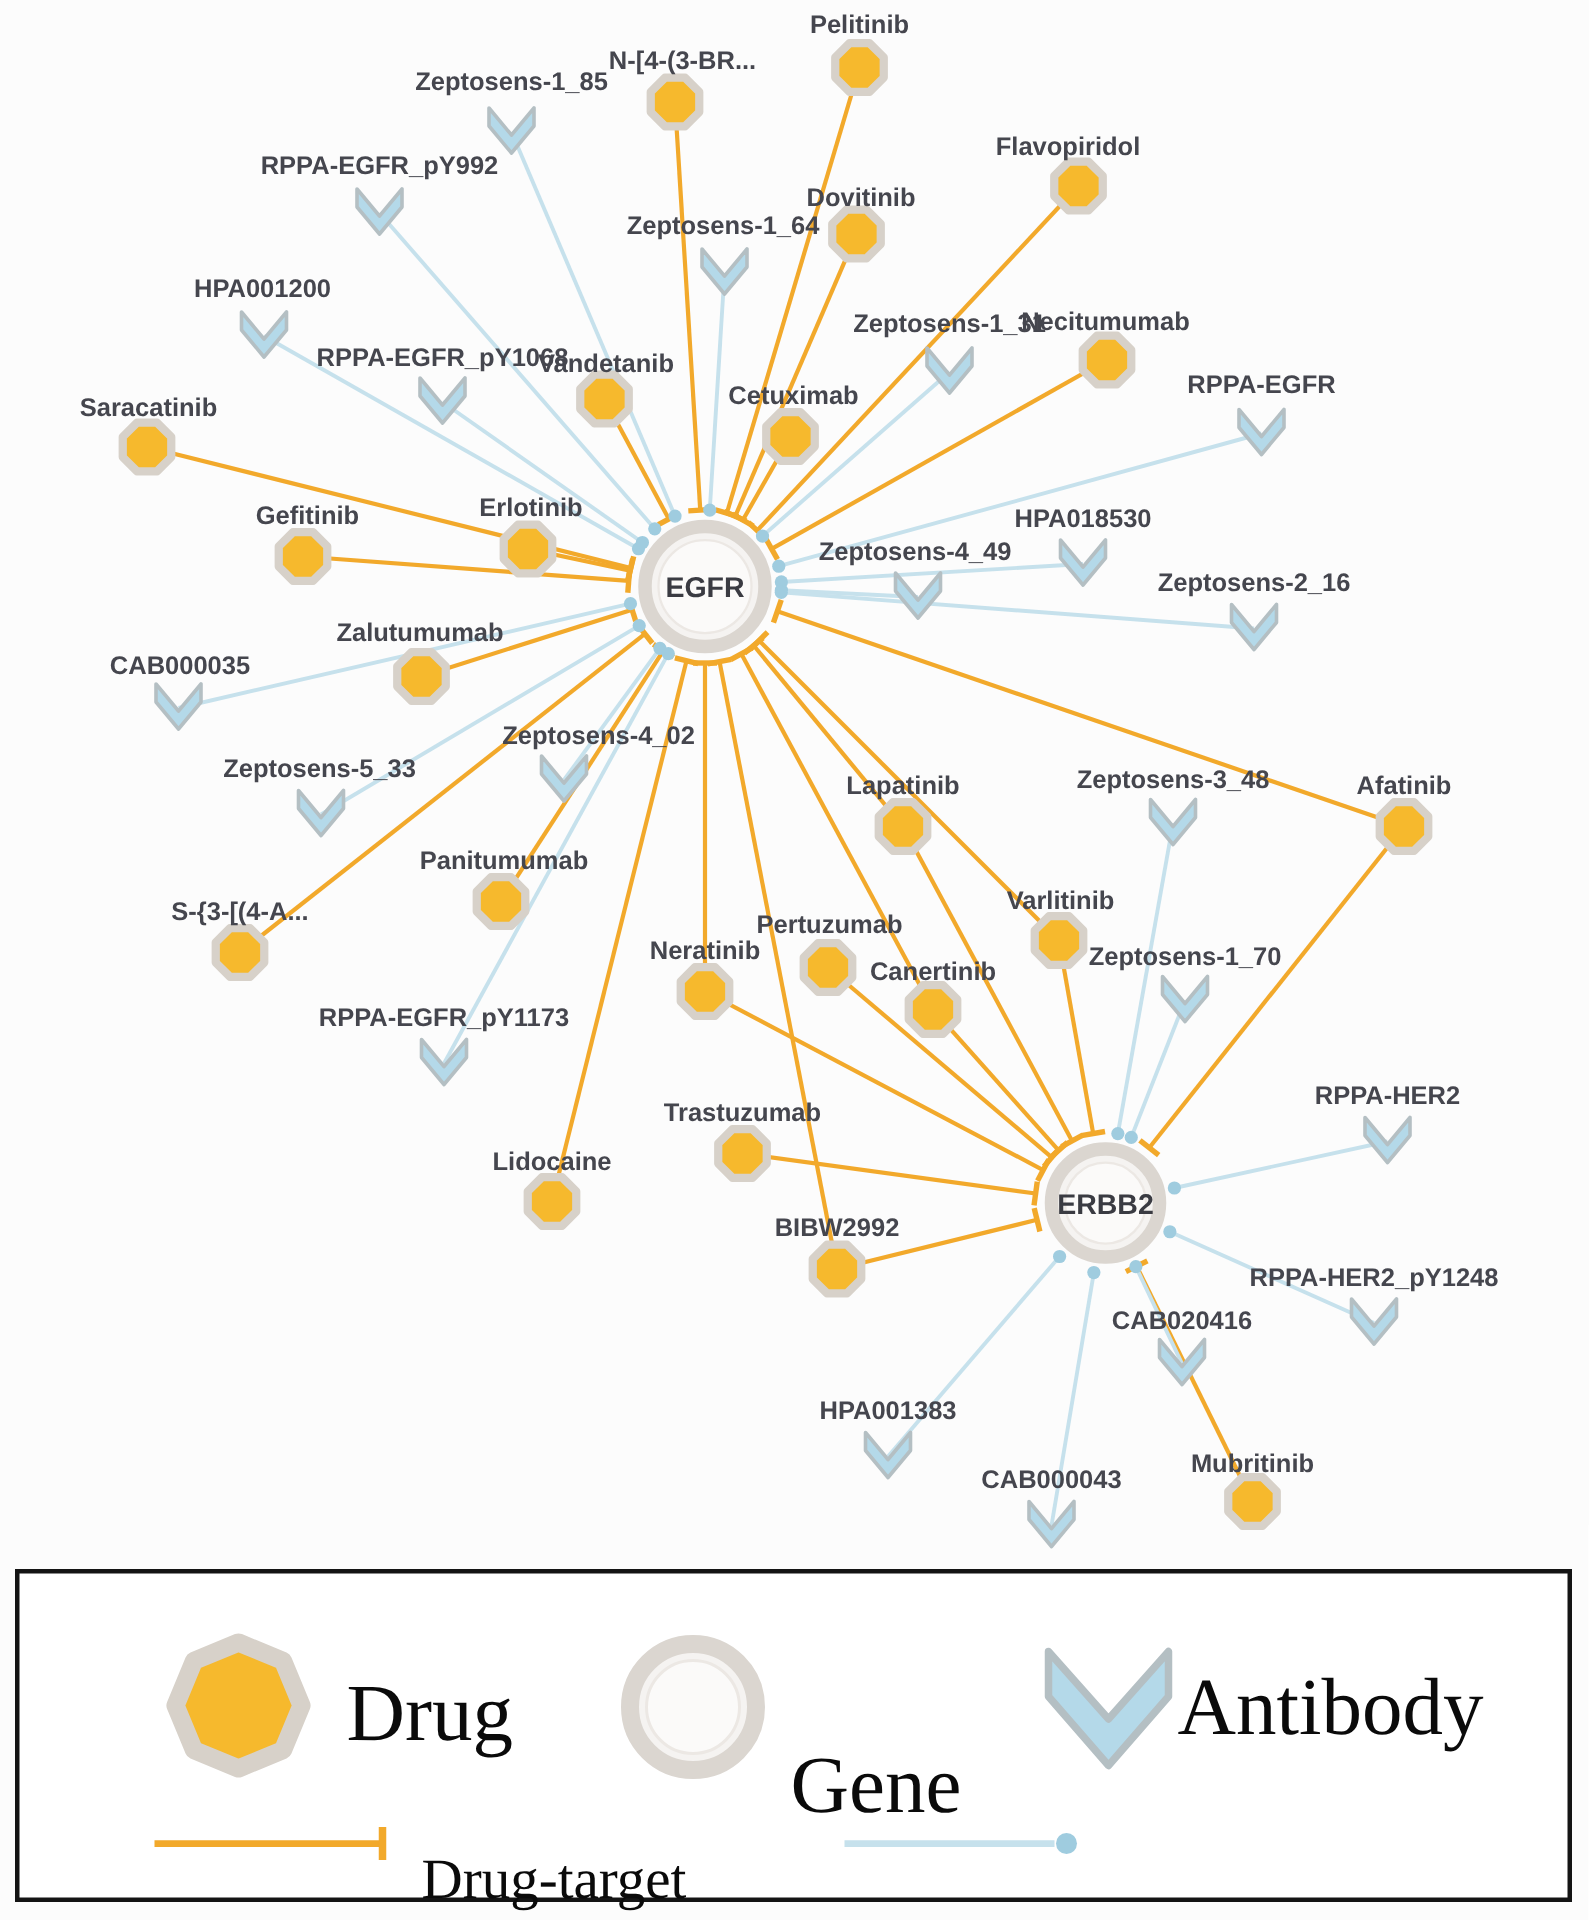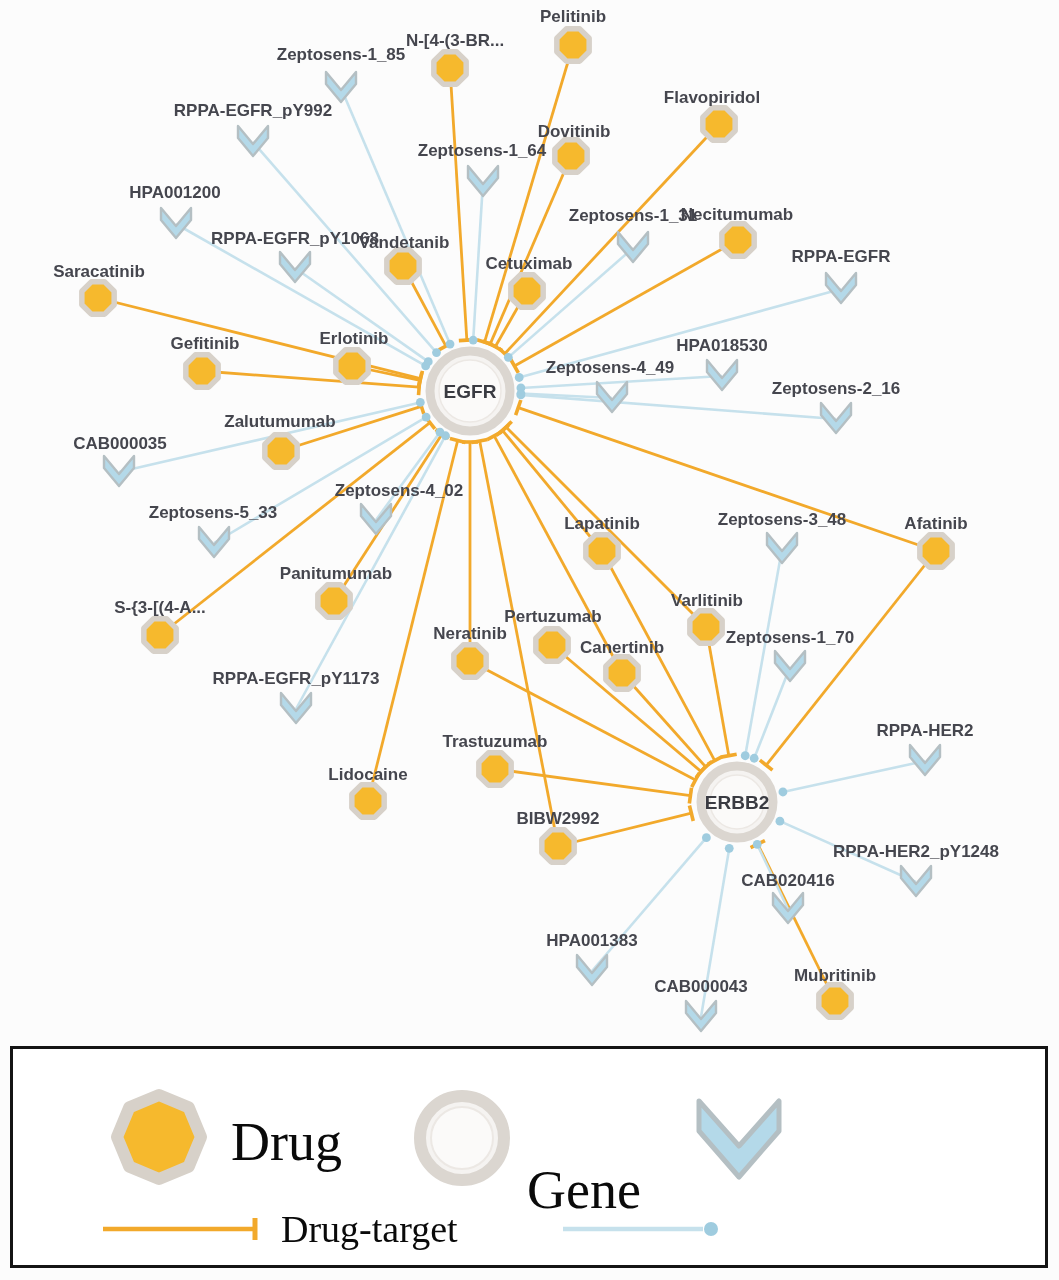--- a/index.html
+++ b/index.html
@@ -8,21 +8,21 @@
   #net{position:absolute;left:0;top:0;display:block;}
   .node-label{font-family:"Liberation Sans",sans-serif;font-size:17px;font-weight:700;fill:#45464E;}
   .gene-label{font-family:"Liberation Sans",sans-serif;font-size:19px;font-weight:700;fill:#3A3B42;}
   .legend-title{position:absolute;left:14px;top:1044px;font-family:"Liberation Serif",serif;
                 font-size:38px;font-weight:700;color:#8b5cf6;}
   .legend-box{position:absolute;left:10px;top:1046px;width:1032px;height:216px;
               border:3px solid #141414;background:#ffffff;}
   .lg-abs{position:absolute;}
   .lg-label{font-family:"Liberation Serif",serif;color:#0a0a0a;white-space:nowrap;}
   .lg-big{font-size:54px;}
-  .lg-mid{font-size:38px;}
+  .lg-mid{font-size:38px;margin-top:24px;}
 </style>
 </head>
 <body>
 
 <div class="stage">
 
   <svg id="net" width="1059" height="1040" viewBox="0 0 1059 1040">
       <g>
         <line x1="573" y1="45" x2="484.55102322861893" y2="342.1198637174548" stroke="#F2A92B" stroke-width="2.8"></line>
         <line x1="492.21849558666526" y1="344.4023771650813" x2="476.8835508705726" y2="339.8373502698283" stroke="#F2A92B" stroke-width="3.6"></line>
@@ -328,20 +328,21 @@
 
     <svg class="lg-abs" style="left:396px;top:36px;" width="106" height="106" viewBox="-53 -53 106 106">
       <circle r="42" fill="#F5F3F1" stroke="#DBD6D0" stroke-width="12"></circle>
       <circle r="31" fill="#FBFAF9" stroke="#ECE8E4" stroke-width="2"></circle>
     </svg>
     <div class="lg-abs lg-label lg-big" style="left:514px;top:62px;margin-top:48px;">Gene</div>
 
     <svg class="lg-abs" style="left:676px;top:44px;" width="100" height="92" viewBox="-50 -46 100 92">
       <path d="M -40 -38 L 0 7 L 40 -38 L 40 -8 L 0 38 L -40 -8 Z" fill="#B4D9E9" stroke="#B4BFC3" stroke-width="5" stroke-linejoin="round"></path>
     </svg>
+    <div class="lg-abs lg-label lg-big" style="left:772px;top:58px;">Antibody</div>
 
     <svg class="lg-abs" style="left:88px;top:166px;" width="168" height="28" viewBox="0 0 168 28">
       <line x1="2" y1="14" x2="152" y2="14" stroke="#F2A92B" stroke-width="4.5"></line>
       <line x1="154" y1="3" x2="154" y2="25" stroke="#F2A92B" stroke-width="5"></line>
     </svg>
     <div class="lg-abs lg-label lg-mid" style="left:268px;top:158px;">Drug-target</div>
 
     <svg class="lg-abs" style="left:548px;top:166px;" width="162" height="28" viewBox="0 0 162 28">
       <line x1="2" y1="14" x2="142" y2="14" stroke="#C6E1EC" stroke-width="4.5"></line>
       <circle cx="150" cy="14" r="7" fill="#9FCCDF"></circle>

